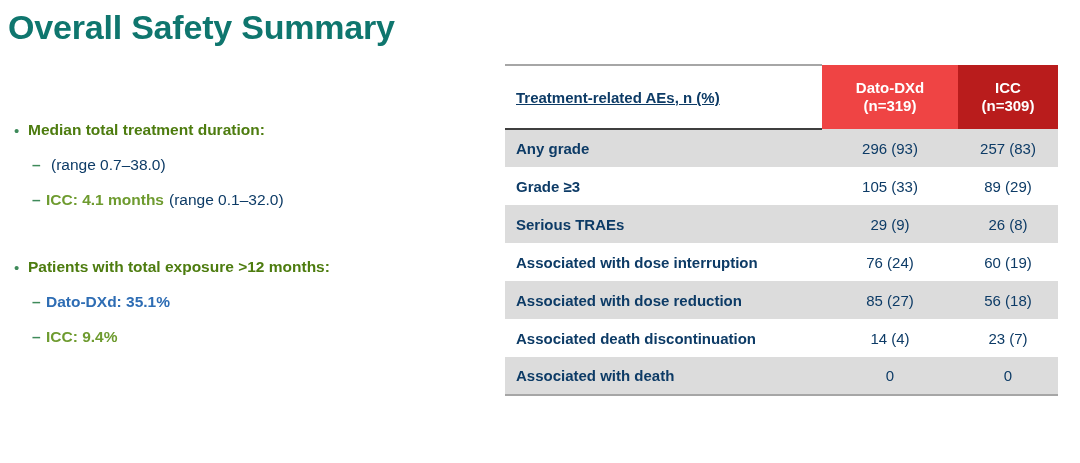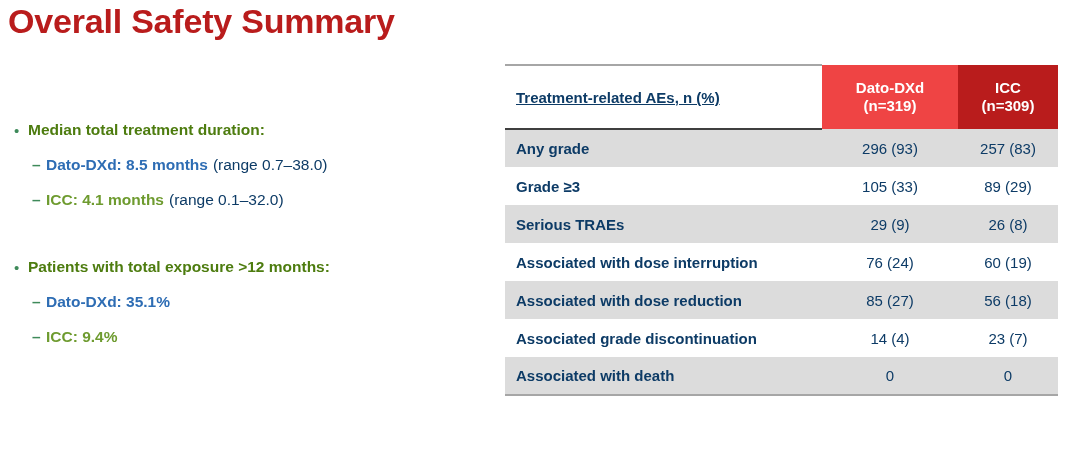--- a/index.html
+++ b/index.html
@@ -12,24 +12,24 @@
     background: #ffffff;
     font-family: "Liberation Sans", sans-serif;
     overflow: hidden;
     position: relative;
   }
 
   
   #slide-title {
     position: absolute;
     left: 8px;
-    top: 2px;
+    top: 8px;
     font-size: 34px;
     font-weight: bold;
-    color: #b91c1c;
+    color: #0f766e;
     letter-spacing: -0.2px;
     white-space: nowrap;
   }
 
   
   #bullets {
     position: absolute;
     left: 14px;
     top: 122px;
     width: 480px;
@@ -167,21 +167,20 @@
 <div id="slide-title">Overall Safety Summary</div>
 
 <div id="bullets">
     <div class="bullet-group">
       <div class="bullet-row">
         <span class="bullet-dot">•</span>
         <span class="bullet-main-text">Median total treatment duration:</span>
       </div>
       <div class="sub-row">
         <span class="sub-dash">–</span>
-        <span class="sub-label-blue">Dato-DXd: 8.5 months</span>
         <span class="sub-range">(range 0.7–38.0)</span>
       </div>
       <div class="sub-row">
         <span class="sub-dash">–</span>
         <span class="sub-label-green">ICC: 4.1 months</span>
         <span class="sub-range">(range 0.1–32.0)</span>
       </div>
     </div>
     <div class="bullet-group spaced">
       <div class="bullet-row">
@@ -239,21 +238,21 @@
           <td class="lbl">Associated with dose interruption</td>
           <td class="val">76 (24)</td>
           <td class="val">60 (19)</td>
         </tr>
         <tr class="band">
           <td class="lbl">Associated with dose reduction</td>
           <td class="val">85 (27)</td>
           <td class="val">56 (18)</td>
         </tr>
         <tr class="plain">
-          <td class="lbl">Associated grade discontinuation</td>
+          <td class="lbl">Associated death discontinuation</td>
           <td class="val">14 (4)</td>
           <td class="val">23 (7)</td>
         </tr>
         <tr class="band last">
           <td class="lbl">Associated with death</td>
           <td class="val">0</td>
           <td class="val">0</td>
         </tr>
       </tbody>
   </table>

